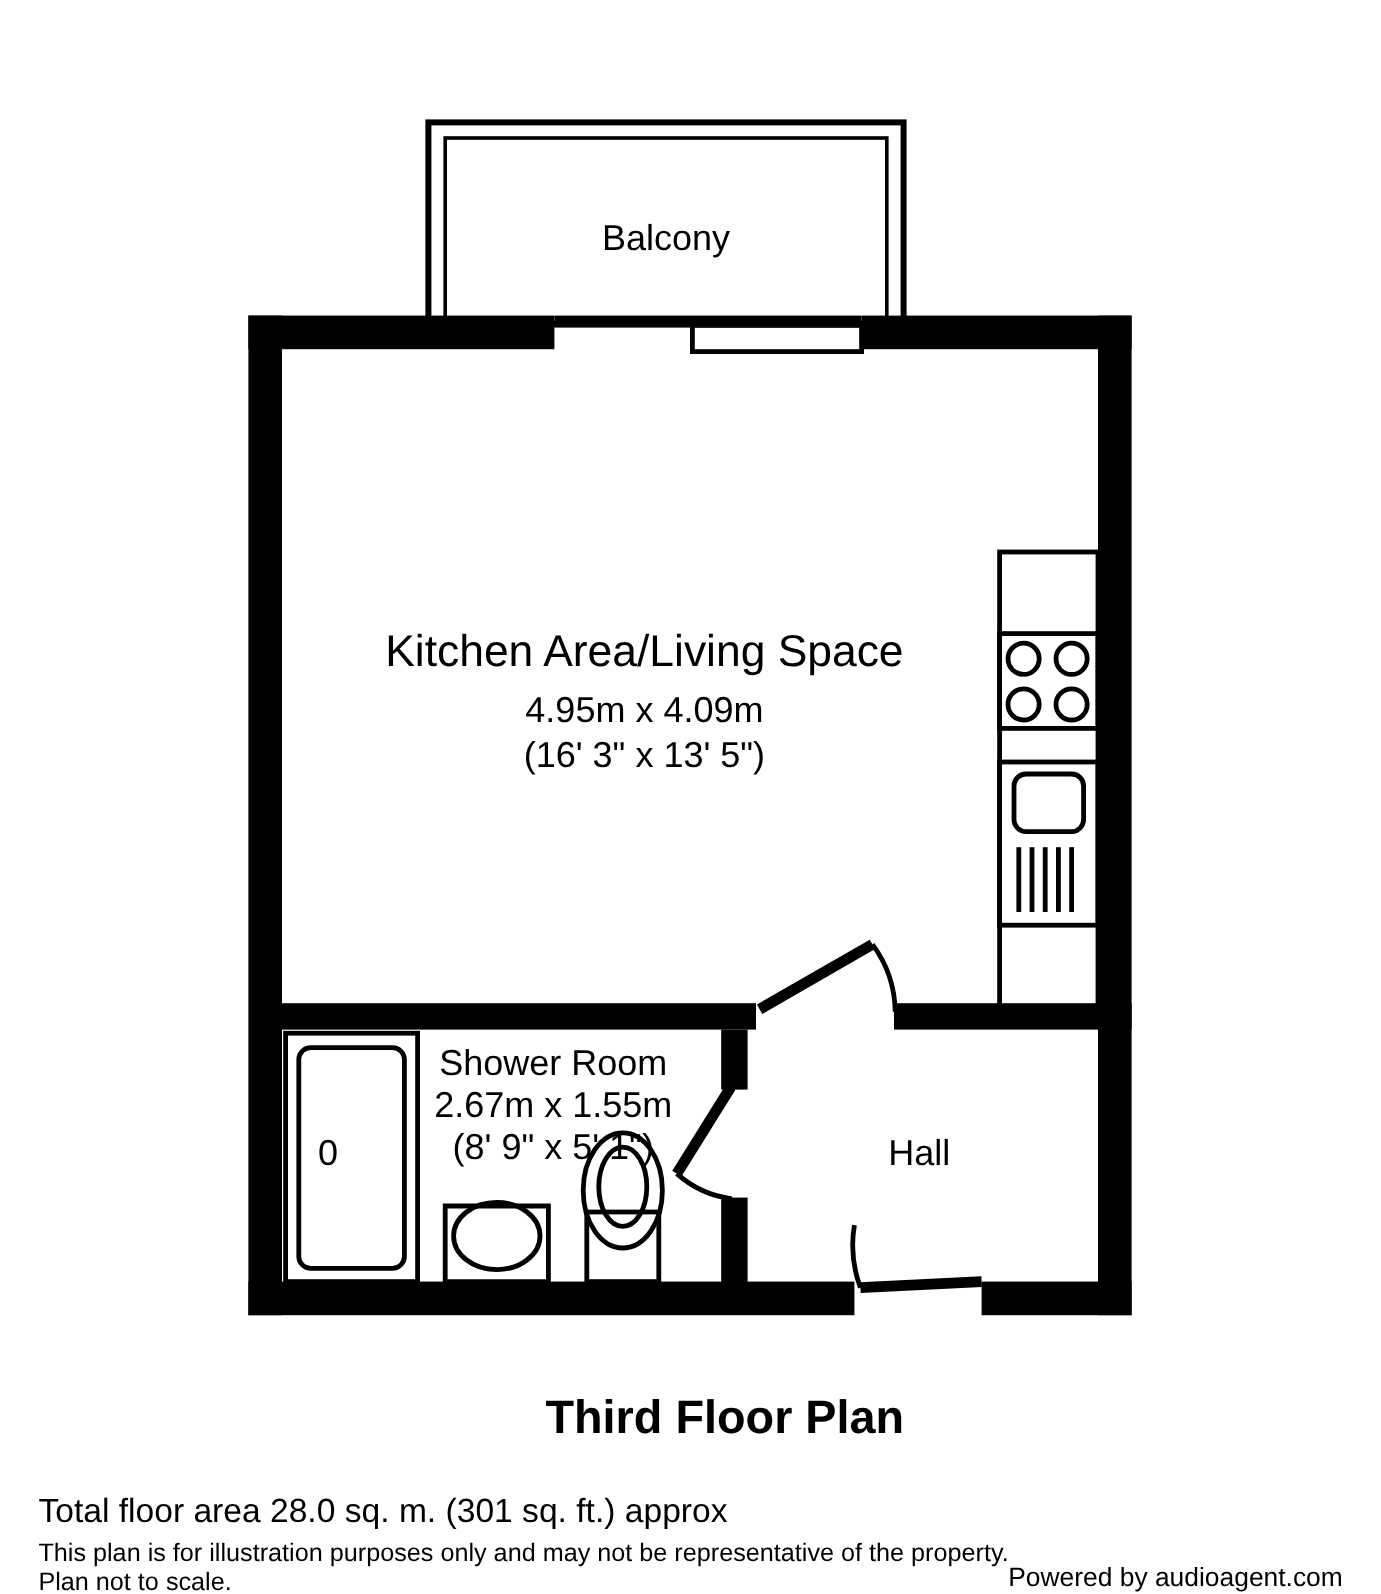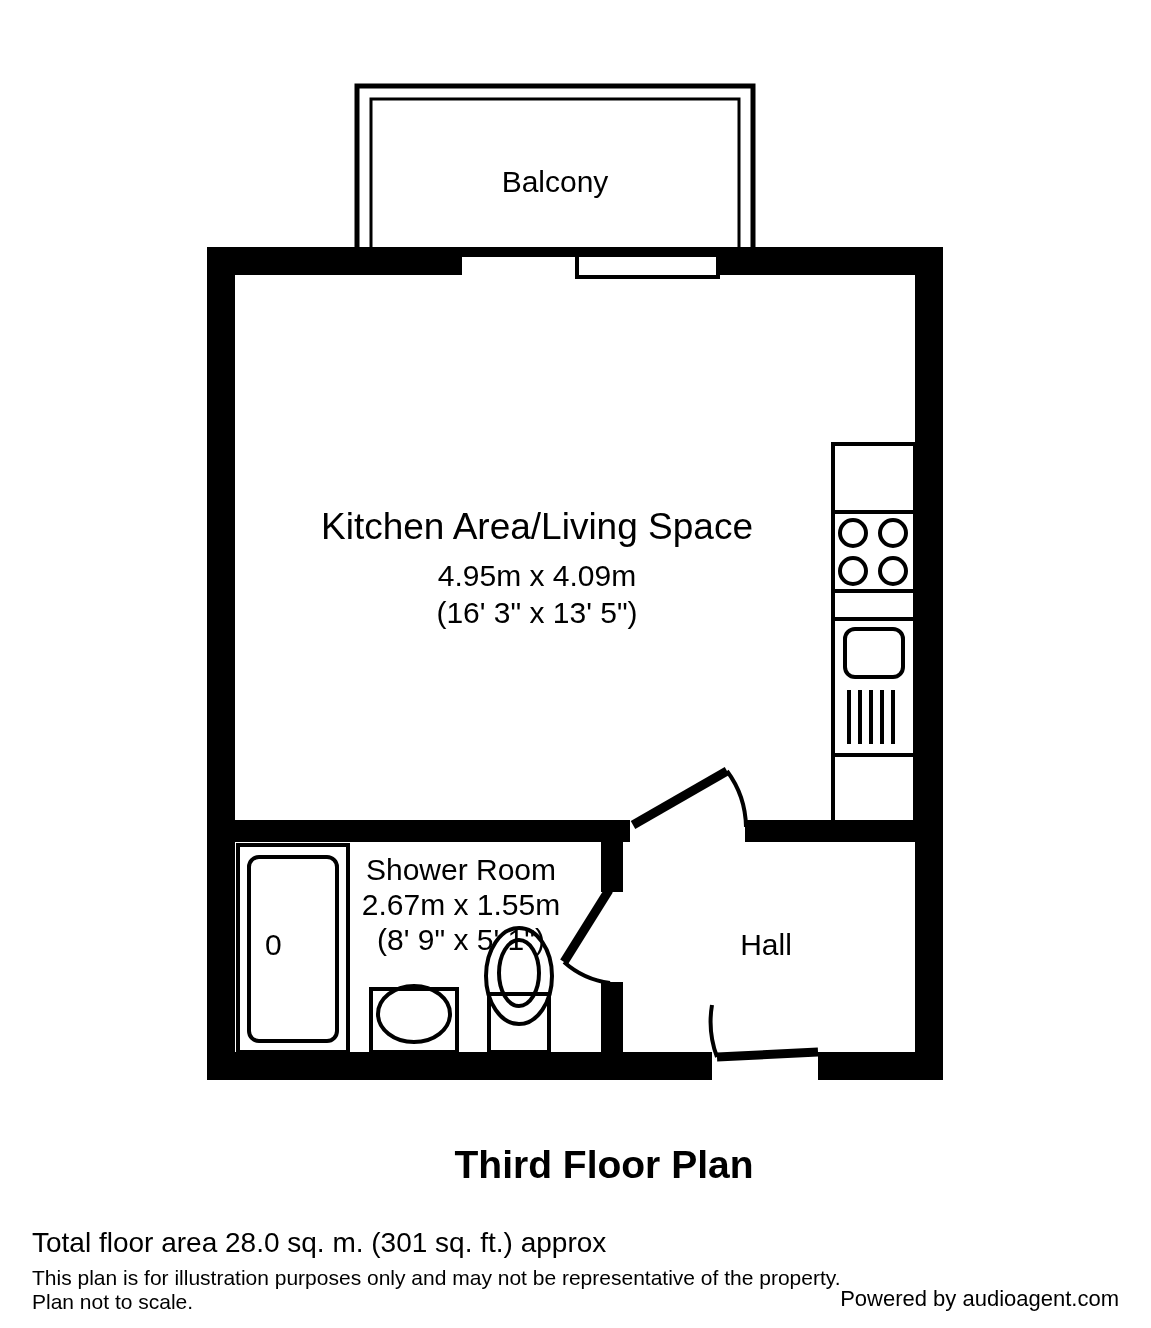--- a/index.html
+++ b/index.html
@@ -18,21 +18,21 @@
   #floorplan-root {
     position: absolute;
     left: 0;
     top: 0;
     width: 1151px;
     height: 1328px;
   }
   .svg-wrap {
     position: absolute;
     left: 0;
-    top: 0;
+    top: 16px;
     width: 1151px;
     height: 1072px;
   }
   svg text {
     font-family: "Liberation Sans", sans-serif;
     fill: #000000;
   }
   .room-name {
     font-size: 37px;
   }

